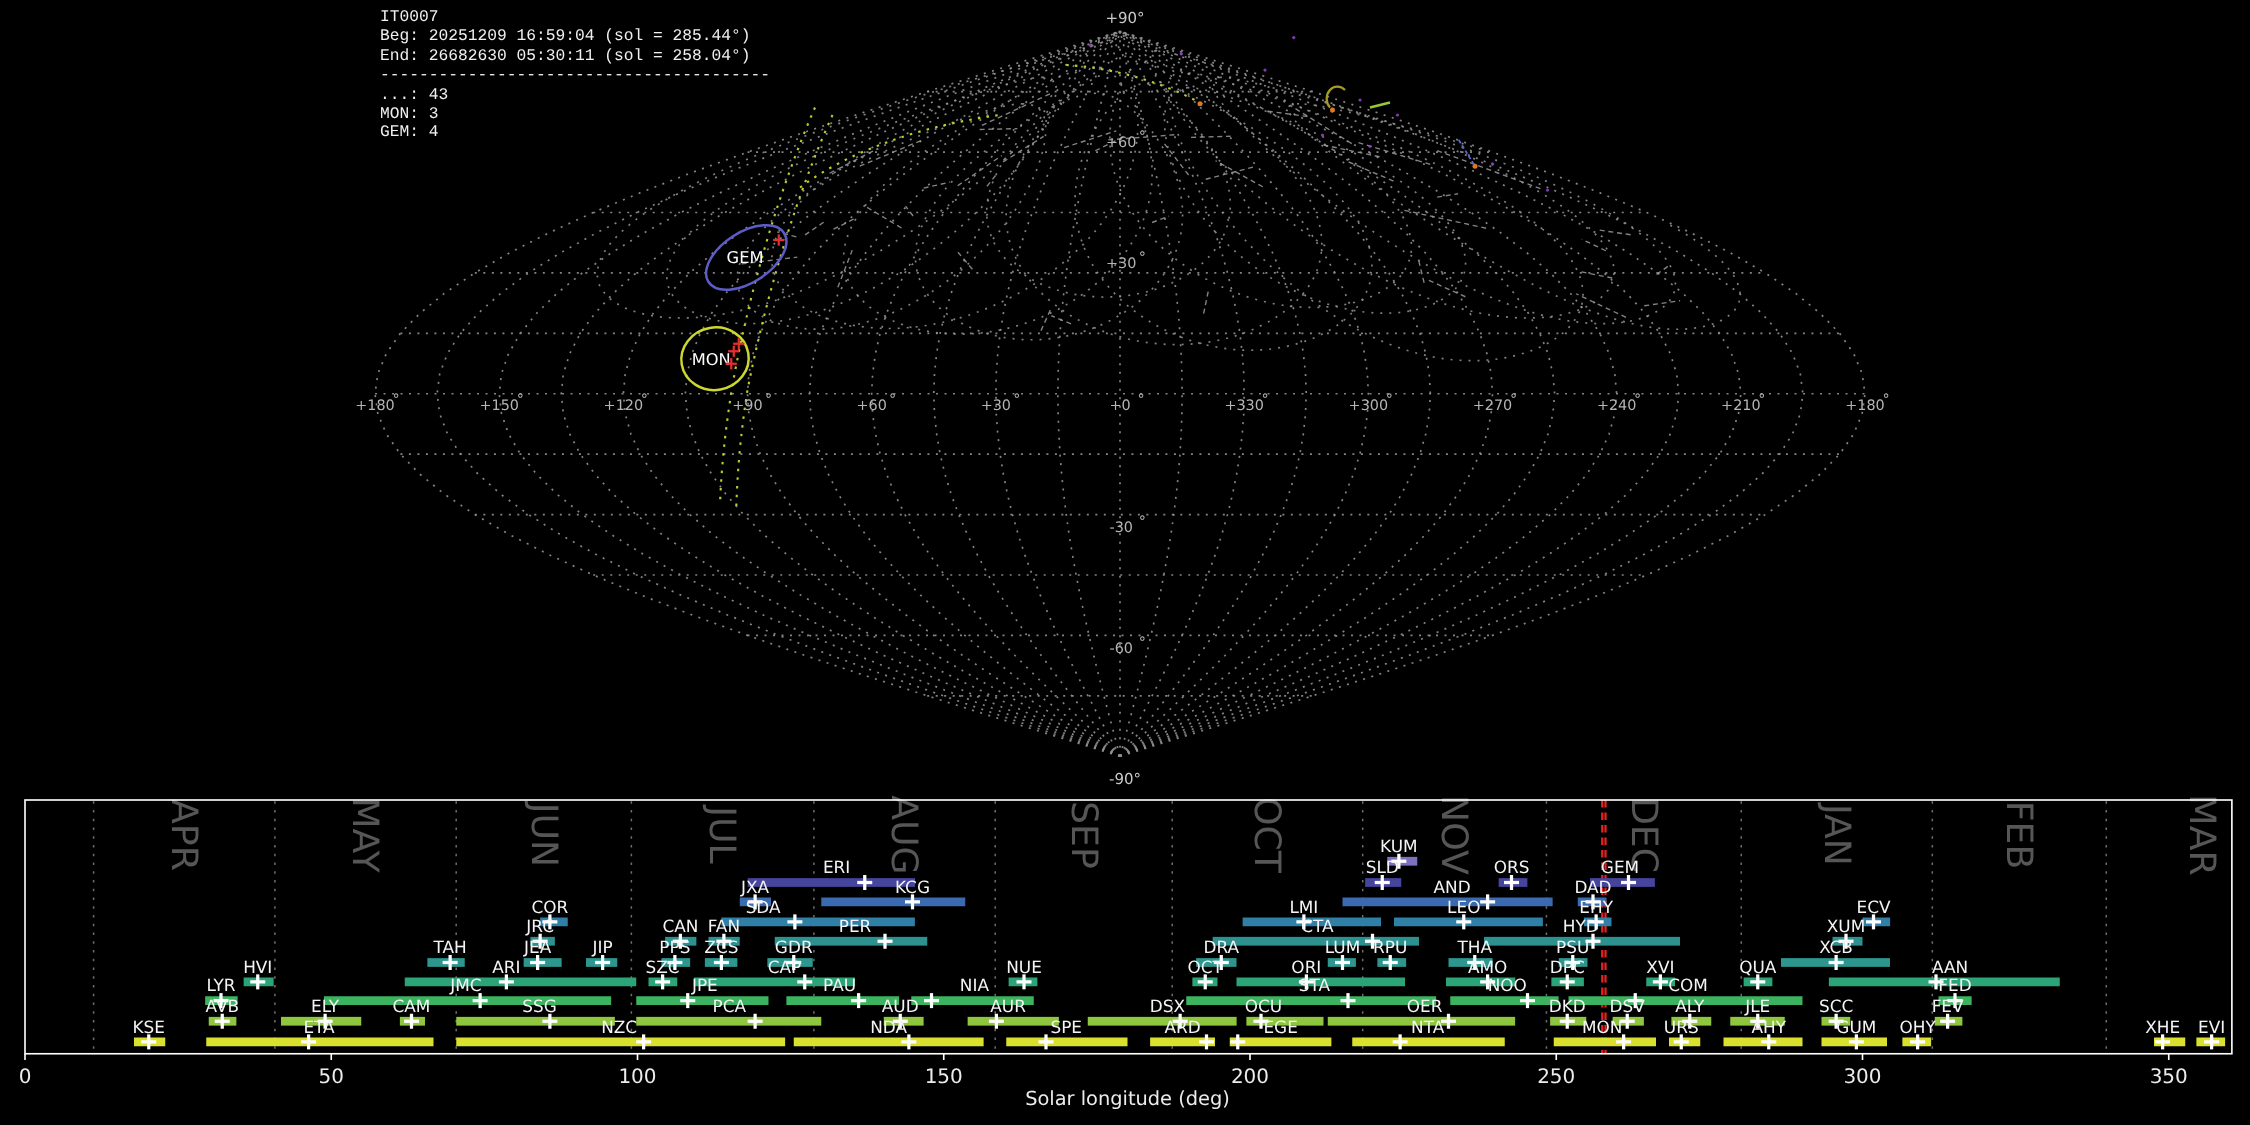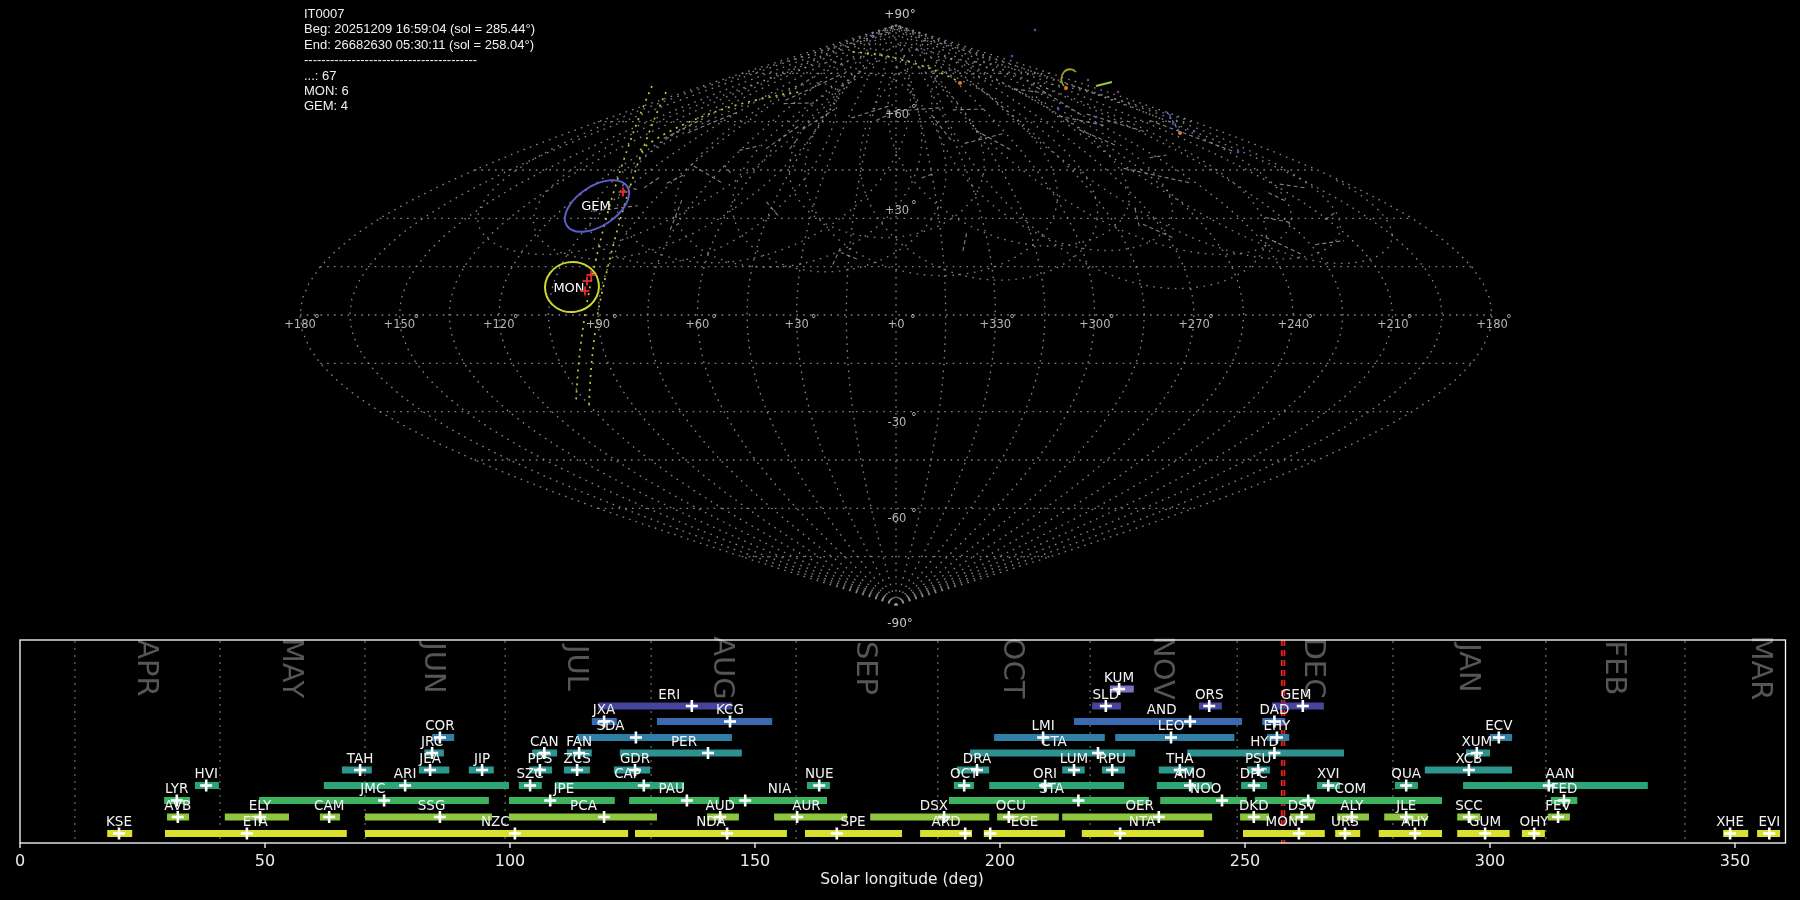--- a/index.html
+++ b/index.html
@@ -1,33 +1,33 @@
 <!DOCTYPE html>
 <html><head>
 <meta charset="utf-8">
 <style>
   html,body{margin:0;padding:0;background:#000;width:1800px;height:900px;overflow:hidden;}
   .stage{position:relative;width:1800px;height:900px;background:#000;font-family:"DejaVu Sans",sans-serif;}
-  .info-block{position:absolute;left:304px;top:6px;color:#f0f0f0;font-family:Liberation Sans, sans-serif;
+  .info-block{position:absolute;left:304px;top:6px;color:#f0f0f0;font-family:Liberation Mono, monospace;
               font-size:13px;line-height:15.4px;white-space:pre;z-index:5;}
   svg text{font-family:"DejaVu Sans",sans-serif;}
   .ra-label{fill:#b5b5b5;font-size:11.5px;}
   .dec-label{fill:#b5b5b5;font-size:11.5px;}
   .pole-label{fill:#c8c8c8;font-size:12px;text-anchor:middle;}
   .radiant-label{fill:#ffffff;font-size:13px;text-anchor:middle;}
   .month-label{fill:#565656;font-size:29px;text-anchor:middle;}
   .tick-label{fill:#ececec;font-size:16px;text-anchor:middle;}
   .axis-title{fill:#ececec;font-size:15.5px;text-anchor:middle;}
   .shower-label{fill:#f4f4f4;font-size:13.5px;text-anchor:middle;}
 </style>
 </head>
 <body>
 
 <div class="stage">
-  <div class="info-block" id="info-block"><div>IT0007</div><div>Beg: 20251209 16:59:04 (sol = 285.44°)</div><div>End: 26682630 05:30:11 (sol = 258.04°)</div><div>----------------------------------------</div><div>...: 67</div><div>MON: 6</div><div>GEM: 4</div></div>
+  <div class="info-block" id="info-block"><div>IT0007</div><div>Beg: 20251209 16:59:04 (sol = 285.44°)</div><div>End: 26682630 05:30:11 (sol = 258.04°)</div><div>----------------------------------------</div><div>...: 43</div><div>MON: 3</div><div>GEM: 4</div></div>
   <svg id="fig" width="1800" height="900" viewBox="0 0 1800 900">
     <g id="map-grid">
         <line fill="none" stroke="#8f8f8f" stroke-width="1.35" stroke-dasharray="1.6 5.2" opacity="0.92" x1="741.7490254997997" x2="1050.2509745002003" y1="556.65" y2="556.65"></line>
         <line fill="none" stroke="#8f8f8f" stroke-width="1.35" stroke-dasharray="1.6 5.2" opacity="0.92" x1="598.01" x2="1193.99" y1="508.32" y2="508.32"></line>
         <line fill="none" stroke="#8f8f8f" stroke-width="1.35" stroke-dasharray="1.6 5.2" opacity="0.92" x1="474.57850054844135" x2="1317.4214994515587" y1="459.99" y2="459.99"></line>
         <line fill="none" stroke="#8f8f8f" stroke-width="1.35" stroke-dasharray="1.6 5.2" opacity="0.92" x1="379.8661798525502" x2="1412.1338201474498" y1="411.65999999999997" y2="411.65999999999997"></line>
         <line fill="none" stroke="#8f8f8f" stroke-width="1.35" stroke-dasharray="1.6 5.2" opacity="0.92" x1="320.327526048241" x2="1471.672473951759" y1="363.33" y2="363.33"></line>
         <line fill="none" stroke="#8f8f8f" stroke-width="1.35" stroke-dasharray="1.6 5.2" opacity="0.92" x1="300.02" x2="1491.98" y1="315" y2="315"></line>
         <line fill="none" stroke="#8f8f8f" stroke-width="1.35" stroke-dasharray="1.6 5.2" opacity="0.92" x1="320.327526048241" x2="1471.672473951759" y1="266.67" y2="266.67"></line>
         <line fill="none" stroke="#8f8f8f" stroke-width="1.35" stroke-dasharray="1.6 5.2" opacity="0.92" x1="379.8661798525502" x2="1412.1338201474498" y1="218.34" y2="218.34"></line>

